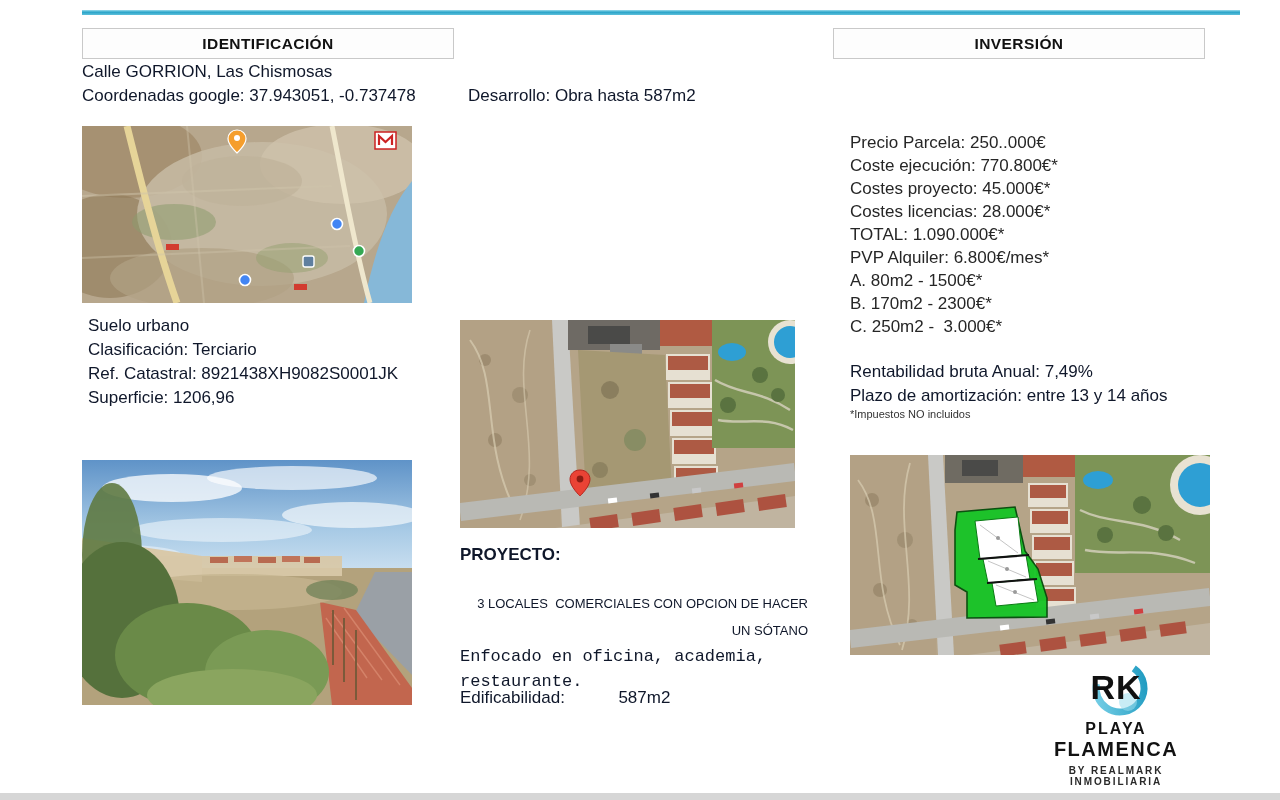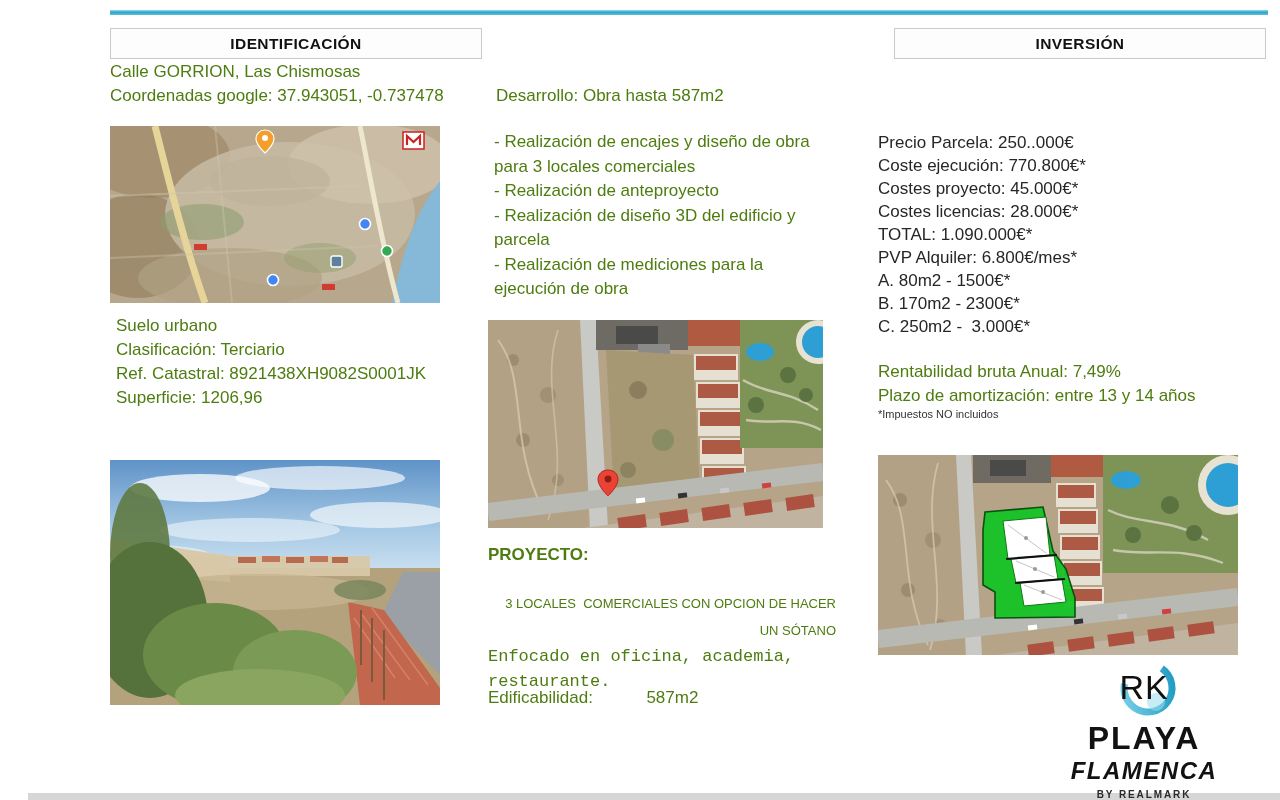--- a/index.html
+++ b/index.html
@@ -1,43 +1,43 @@
 <!DOCTYPE html>
 <html><head>
 <meta charset="utf-8">
 <style>
   html,body{margin:0;padding:0;background:#ffffff;}
   .page{position:relative;width:1280px;height:800px;background:#fff;overflow:hidden;
         font-family:"Liberation Sans",sans-serif;color:#262626;}
-  .abs{position:absolute;margin-left:28px;}
+  .abs{position:absolute;}
   
   .rule{left:82px;top:10px;width:1158px;height:5px;
         background:linear-gradient(180deg,#9adcec 0%,#2aa4c9 45%,#5fc0da 100%);}
   
   .hdr-cell{top:28px;height:29px;border:1px solid #c9c9c9;background:#fdfdfd;
             display:flex;align-items:center;justify-content:center;
             font-size:15.5px;font-weight:bold;letter-spacing:.4px;color:#111;}
-  .h1{left:82px;width:370px;} .h2{left:452px;width:370px;} .h3{left:866px;width:370px;}
-  
-  .t{font-size:17px;line-height:24px;color:#4d7c0f;}
+  .h1{left:82px;width:370px;} .h2{left:452px;width:370px;} .h3{left:833px;width:370px;}
+  
+  .t{font-size:17px;line-height:24px;color:#0f172a;}
   .pre{white-space:pre-wrap;}
   .small{font-size:11px;color:#333;}
   .bold{font-weight:bold;}
   
   .img{overflow:hidden;}
   .img svg{display:block;width:100%;height:100%;}
   
   .plist div{font-size:17px;line-height:23px;white-space:pre-wrap;}
   
   .logo{left:1038px;top:658px;width:156px;text-align:center;color:#121212;}
   .mark{position:relative;height:60px;}
-  .mark .rk{position:absolute;left:0;right:0;top:10px;font-size:34px;font-weight:400;
+  .mark .rk{position:absolute;left:0;right:0;top:10px;font-size:34px;font-weight:700;
             letter-spacing:1px;color:#101010;}
-  .l1{font-size:32px;font-weight:800;letter-spacing:2px;margin-top:2px;}
-  .l2{font-size:24px;font-weight:800;letter-spacing:1.5px;font-style:italic;}
+  .l1{font-size:16px;font-weight:800;letter-spacing:2px;margin-top:2px;}
+  .l2{font-size:20px;font-weight:800;letter-spacing:1.5px;}
   .tag{font-size:10px;font-weight:700;letter-spacing:1.9px;margin-top:4px;color:#2a2a2a;}
   .bottom-bar{left:0;bottom:0;width:1280px;height:7px;background:#d6d6d6;}
 </style>
 </head>
 <body>
 
 <div class="page">
 
   <div class="abs rule"></div>
   <div class="abs bottom-bar"></div>
@@ -129,26 +129,20 @@
       <ellipse cx="150" cy="235" rx="85" ry="26" fill="#8aa55f"></ellipse>
       <ellipse cx="250" cy="130" rx="26" ry="10" fill="#74855a" opacity=".8"></ellipse>
       <line x1="251" y1="150" x2="251" y2="205" stroke="#7a5a3a" stroke-width="2"></line>
       <line x1="262" y1="158" x2="262" y2="222" stroke="#7a5a3a" stroke-width="2"></line>
       <line x1="274" y1="170" x2="274" y2="240" stroke="#7a5a3a" stroke-width="2"></line>
     </svg>
   </div>
 
   <div class="abs t" style="left:468px;top:84px;width:350px;">Desarrollo: Obra hasta 587m2</div>
 
-  <div class="abs t" style="left:466px;top:130px;width:342px;line-height:24.5px;">
-    <div>- Realización de encajes y diseño de obra para 3 locales comerciales</div>
-    <div>- Realización de anteproyecto</div>
-    <div>- Realización de diseño 3D del edificio y parcela</div>
-    <div>- Realización de mediciones para la ejecución de obra</div>
-  </div>
 
   <div class="abs img" style="left:460px;top:320px;width:335px;height:208px;">
     <svg viewBox="0 0 335 208" preserveAspectRatio="none">
       <rect width="335" height="208" fill="#b5a488"></rect>
       <rect width="100" height="208" fill="#b3a185"></rect>
       <circle cx="25" cy="40" r="6" fill="#8f7f63" opacity=".6"></circle>
         <circle cx="60" cy="75" r="8" fill="#8f7f63" opacity=".5"></circle>
       <circle cx="35" cy="120" r="7" fill="#8f7f63" opacity=".6"></circle>
         <circle cx="70" cy="160" r="6" fill="#8f7f63" opacity=".5"></circle>
       <path d="M10,20 C40,60 20,120 55,190" stroke="#d9cdb2" stroke-width="2" fill="none" opacity=".7"></path>

